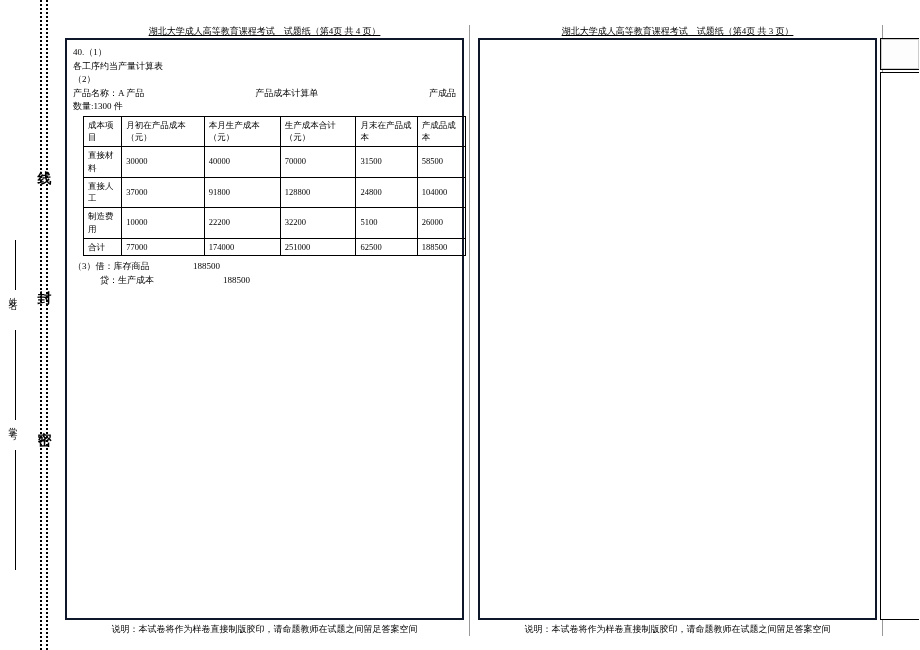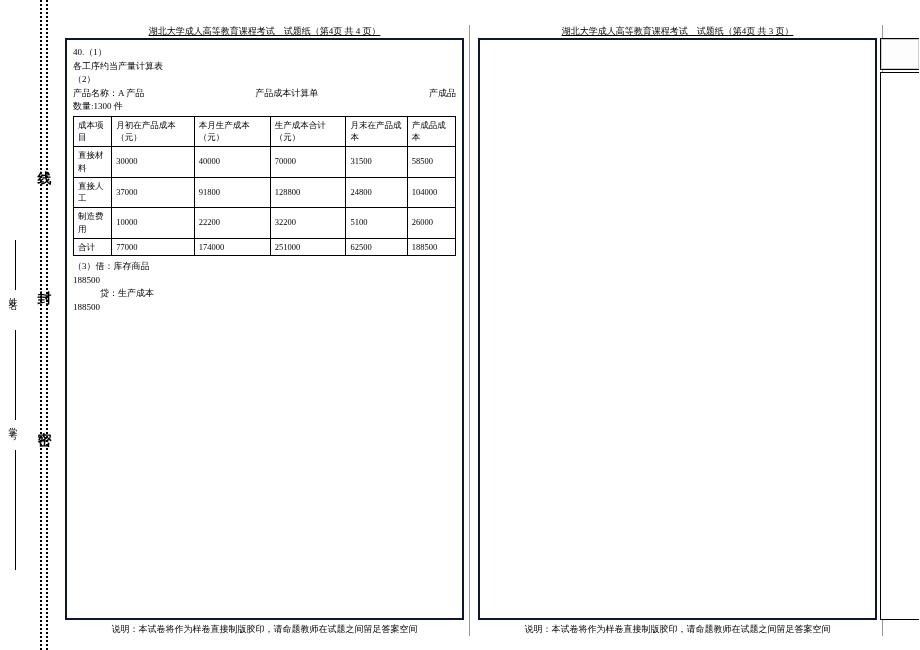--- a/index.html
+++ b/index.html
@@ -100,34 +100,35 @@
   .meta-row {
     display: flex;
     justify-content: space-between;
   }
 
   table.cost {
     border-collapse: collapse;
     width: 100%;
     font-size: 8.5px;
     margin-top: 2px;
+    margin-left: 10px;
   }
   table.cost th, table.cost td {
     border: 1px solid #000;
     padding: 2px 4px;
     text-align: left;
     vertical-align: middle;
   }
   table.cost th { font-weight: normal; }
 
   .entry {
     margin-top: 4px;
     font-size: 9px;
   }
-  .entry .line { display: flex; flex-direction: column; }
+  .entry .line { display: flex; }
   .entry .lbl { width: 120px; }
   .entry .amt { width: 80px; text-align: left; }
 
   
   .right-edge {
     position: absolute;
     right: 0;
     top: 38px;
     bottom: 30px;
     width: 40px;

